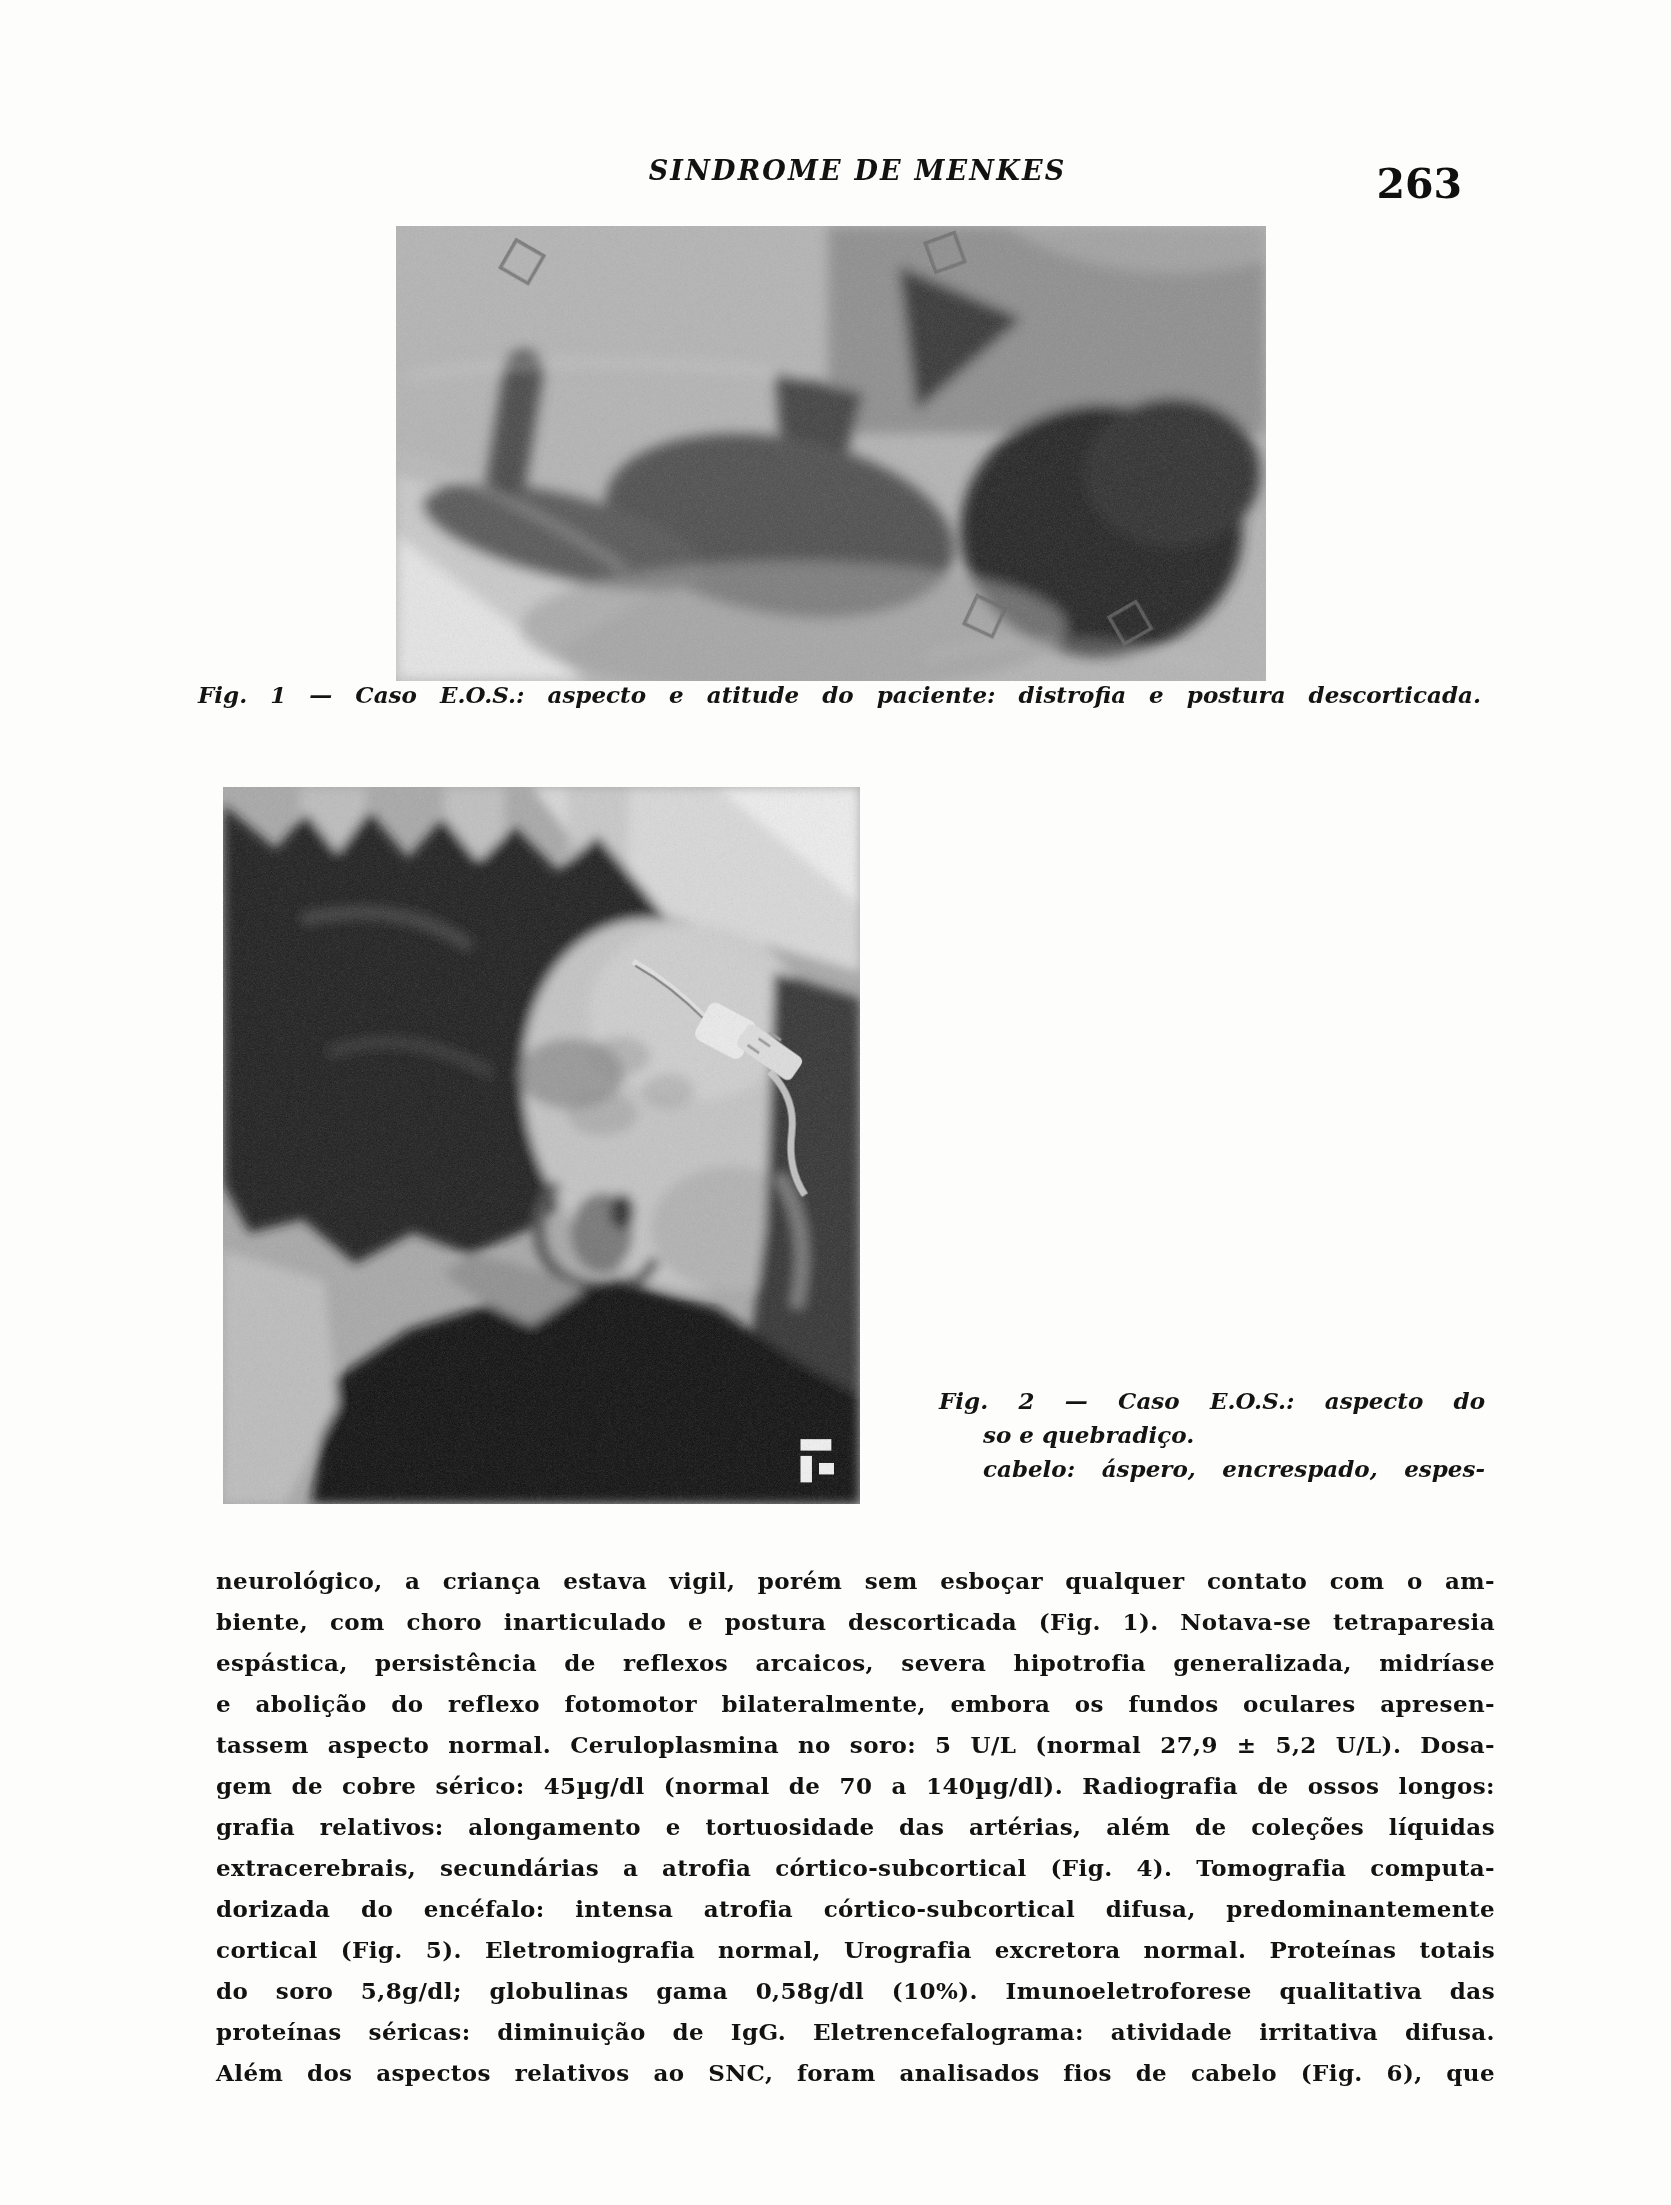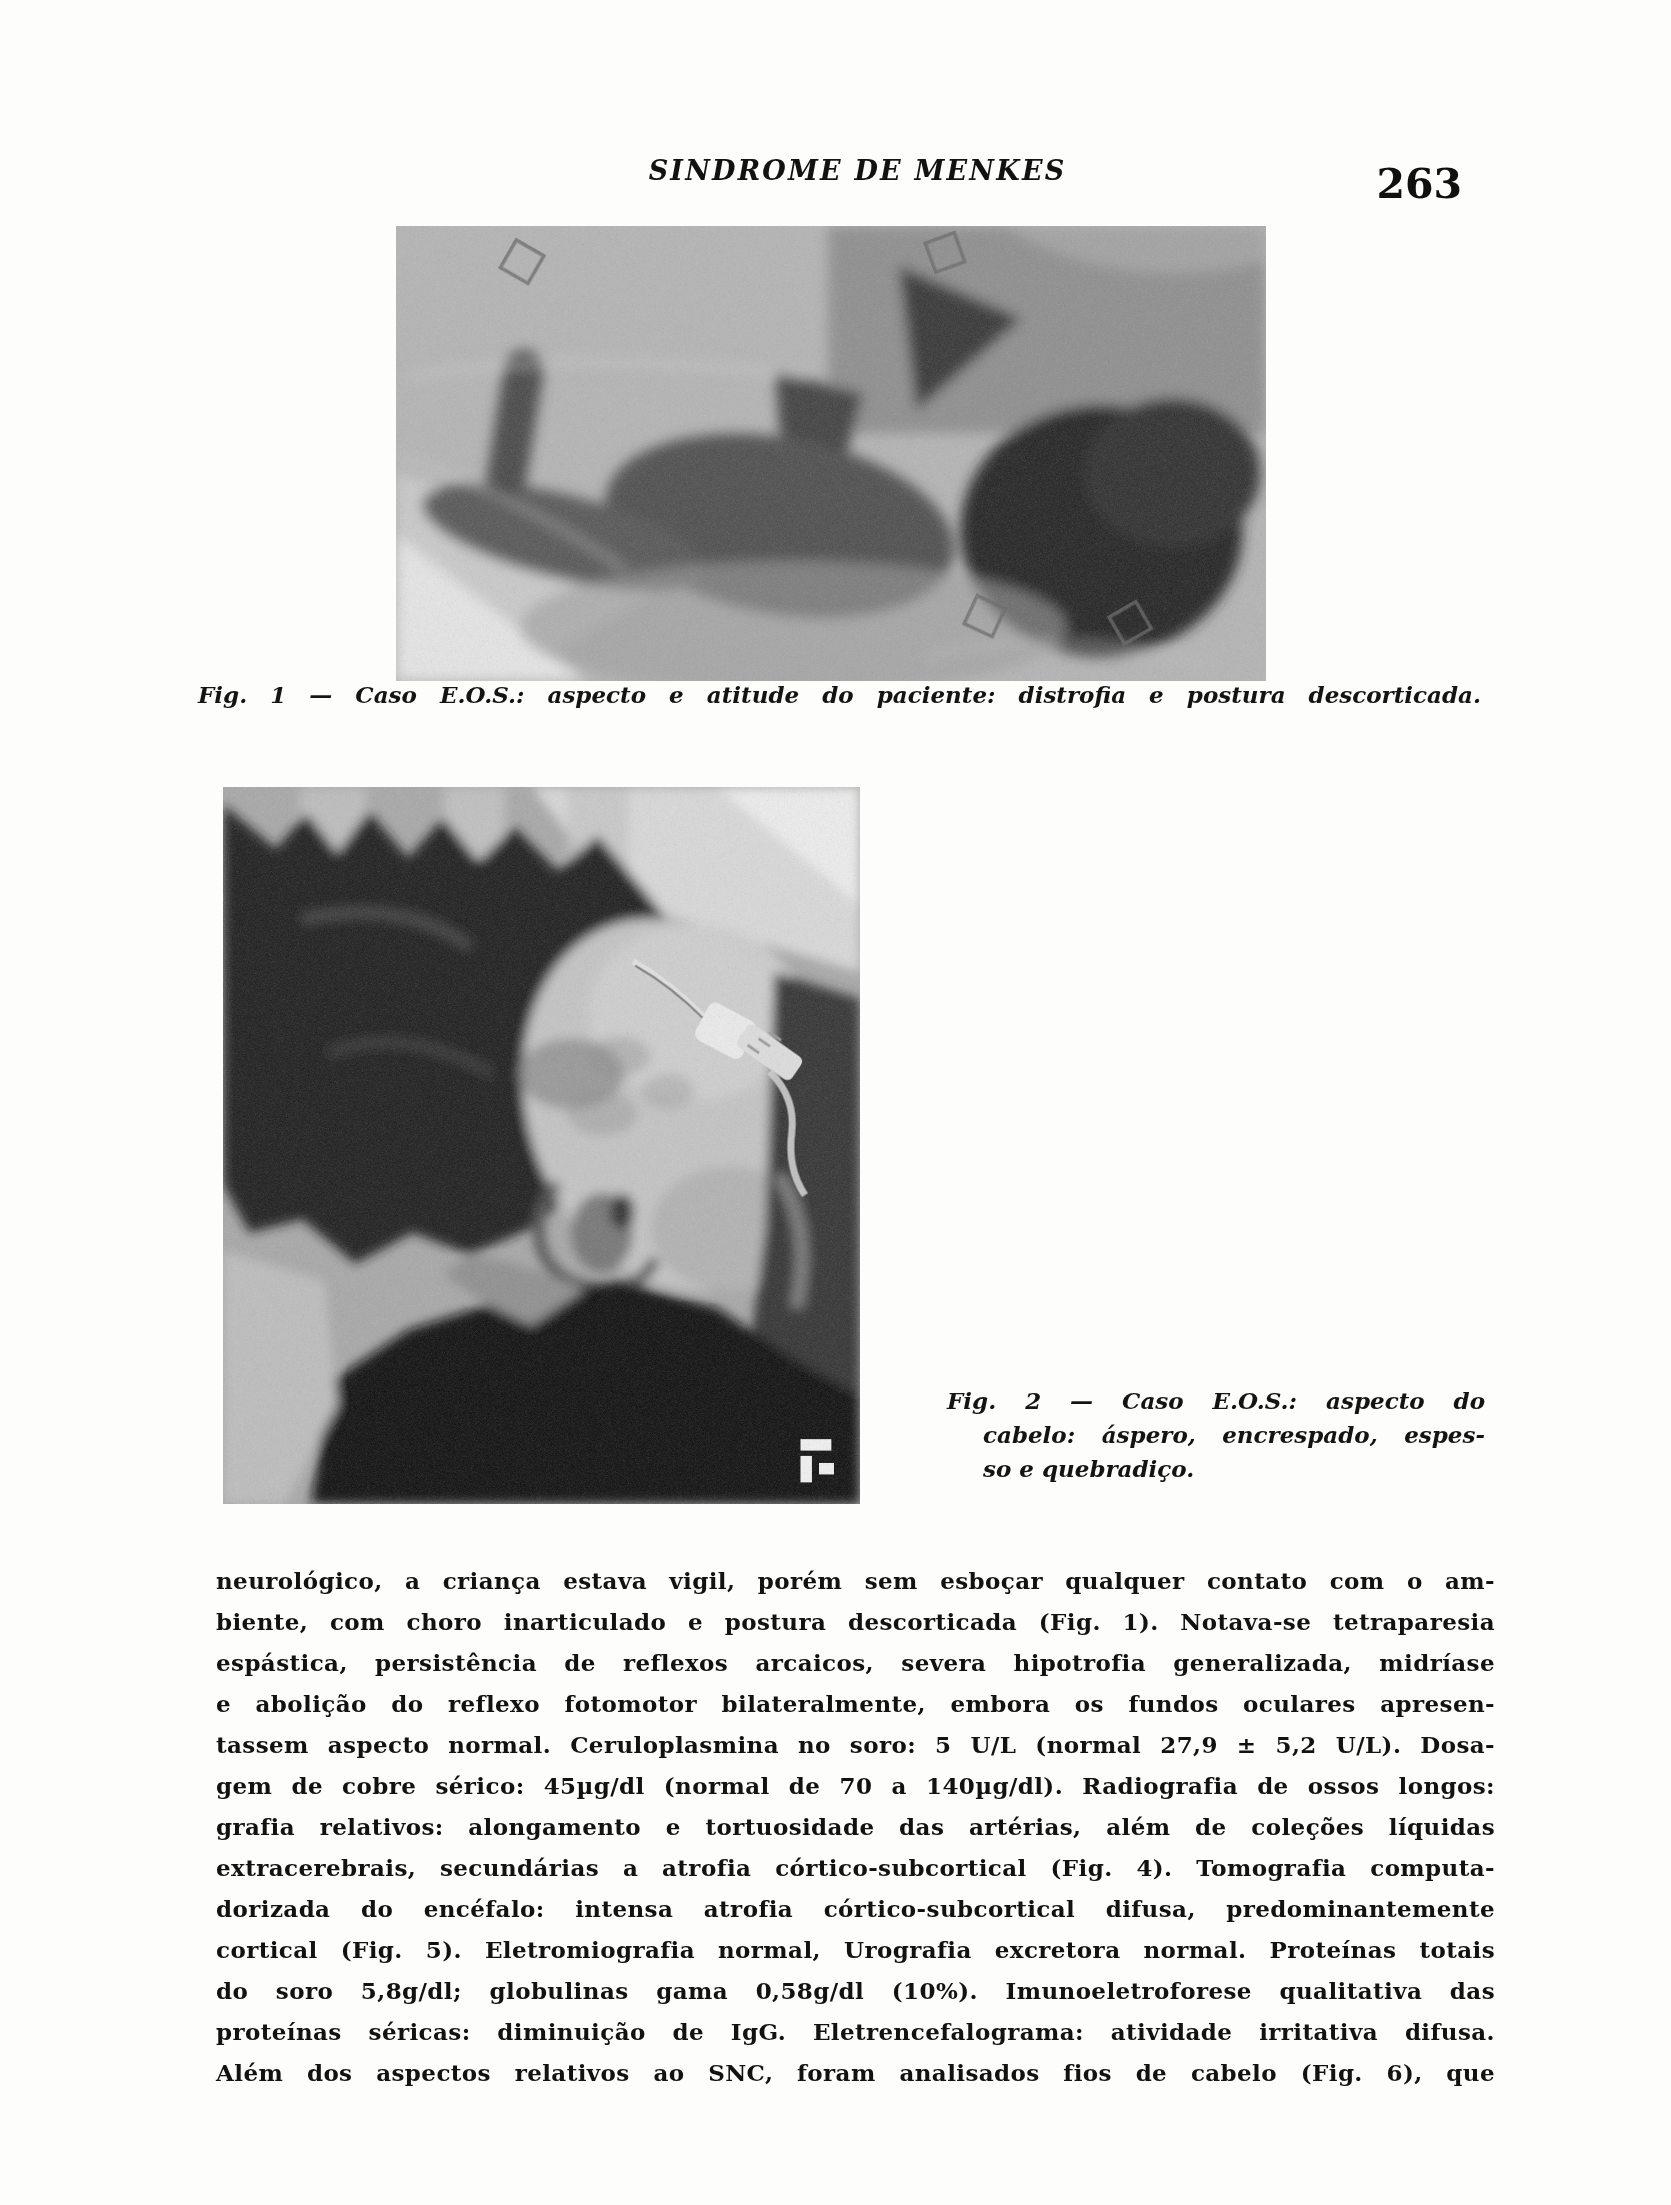--- a/index.html
+++ b/index.html
@@ -56,21 +56,21 @@
   .cap2 {
     position: absolute;
     left: 931px; top: 1384px; width: 554px;
     font-size: 23px;
     font-style: italic;
     font-weight: 600;
     line-height: 34px;
     color: #141414;
   }
   .cap2-line { text-align: justify; text-align-last: justify; margin-left: 52px; }
-  .cap2-line.first { margin-left: 16px; }
+  .cap2-line.first { margin-left: 8px; }
   .cap2-line.last { text-align-last: left; }
 
   
   .body-text {
     position: absolute;
     left: 216px; top: 1560px; width: 1279px;
     font-size: 23px;
     font-weight: 700;
     letter-spacing: 0.4px;
     line-height: 41px;
@@ -179,22 +179,22 @@
         <rect x="1310" y="1478" width="70" height="26"></rect>
         <rect x="1310" y="1516" width="26" height="60"></rect>
         <rect x="1352" y="1532" width="34" height="26"></rect>
       </g>
       <rect width="1445" height="1625" filter="url(#grain2)" opacity="0.22"></rect>
     </svg>
   </div>
 
   <div class="cap2">
     <div class="cap2-line first">Fig. 2 — Caso E.O.S.: aspecto do</div>
+    <div class="cap2-line last">so e quebradiço.</div>
     <div class="cap2-line">cabelo: áspero, encrespado, espes-</div>
-    <div class="cap2-line last">so e quebradiço.</div>
   </div>
 
   <div class="body-text">
     <div class="bline">neurológico, a criança estava vigil, porém sem esboçar qualquer contato com o am-</div>
     <div class="bline">biente, com choro inarticulado e postura descorticada (Fig. 1). Notava-se tetraparesia</div>
     <div class="bline">espástica, persistência de reflexos arcaicos, severa hipotrofia generalizada, midríase</div>
     <div class="bline">e abolição do reflexo fotomotor bilateralmente, embora os fundos oculares apresen-</div>
     <div class="bline">tassem aspecto normal. Ceruloplasmina no soro: 5 U/L (normal 27,9 ± 5,2 U/L). Dosa-</div>
     <div class="bline">gem de cobre sérico: 45µg/dl (normal de 70 a 140µg/dl). Radiografia de ossos longos:</div>
     <div class="bline">grafia relativos: alongamento e tortuosidade das artérias, além de coleções líquidas</div>

